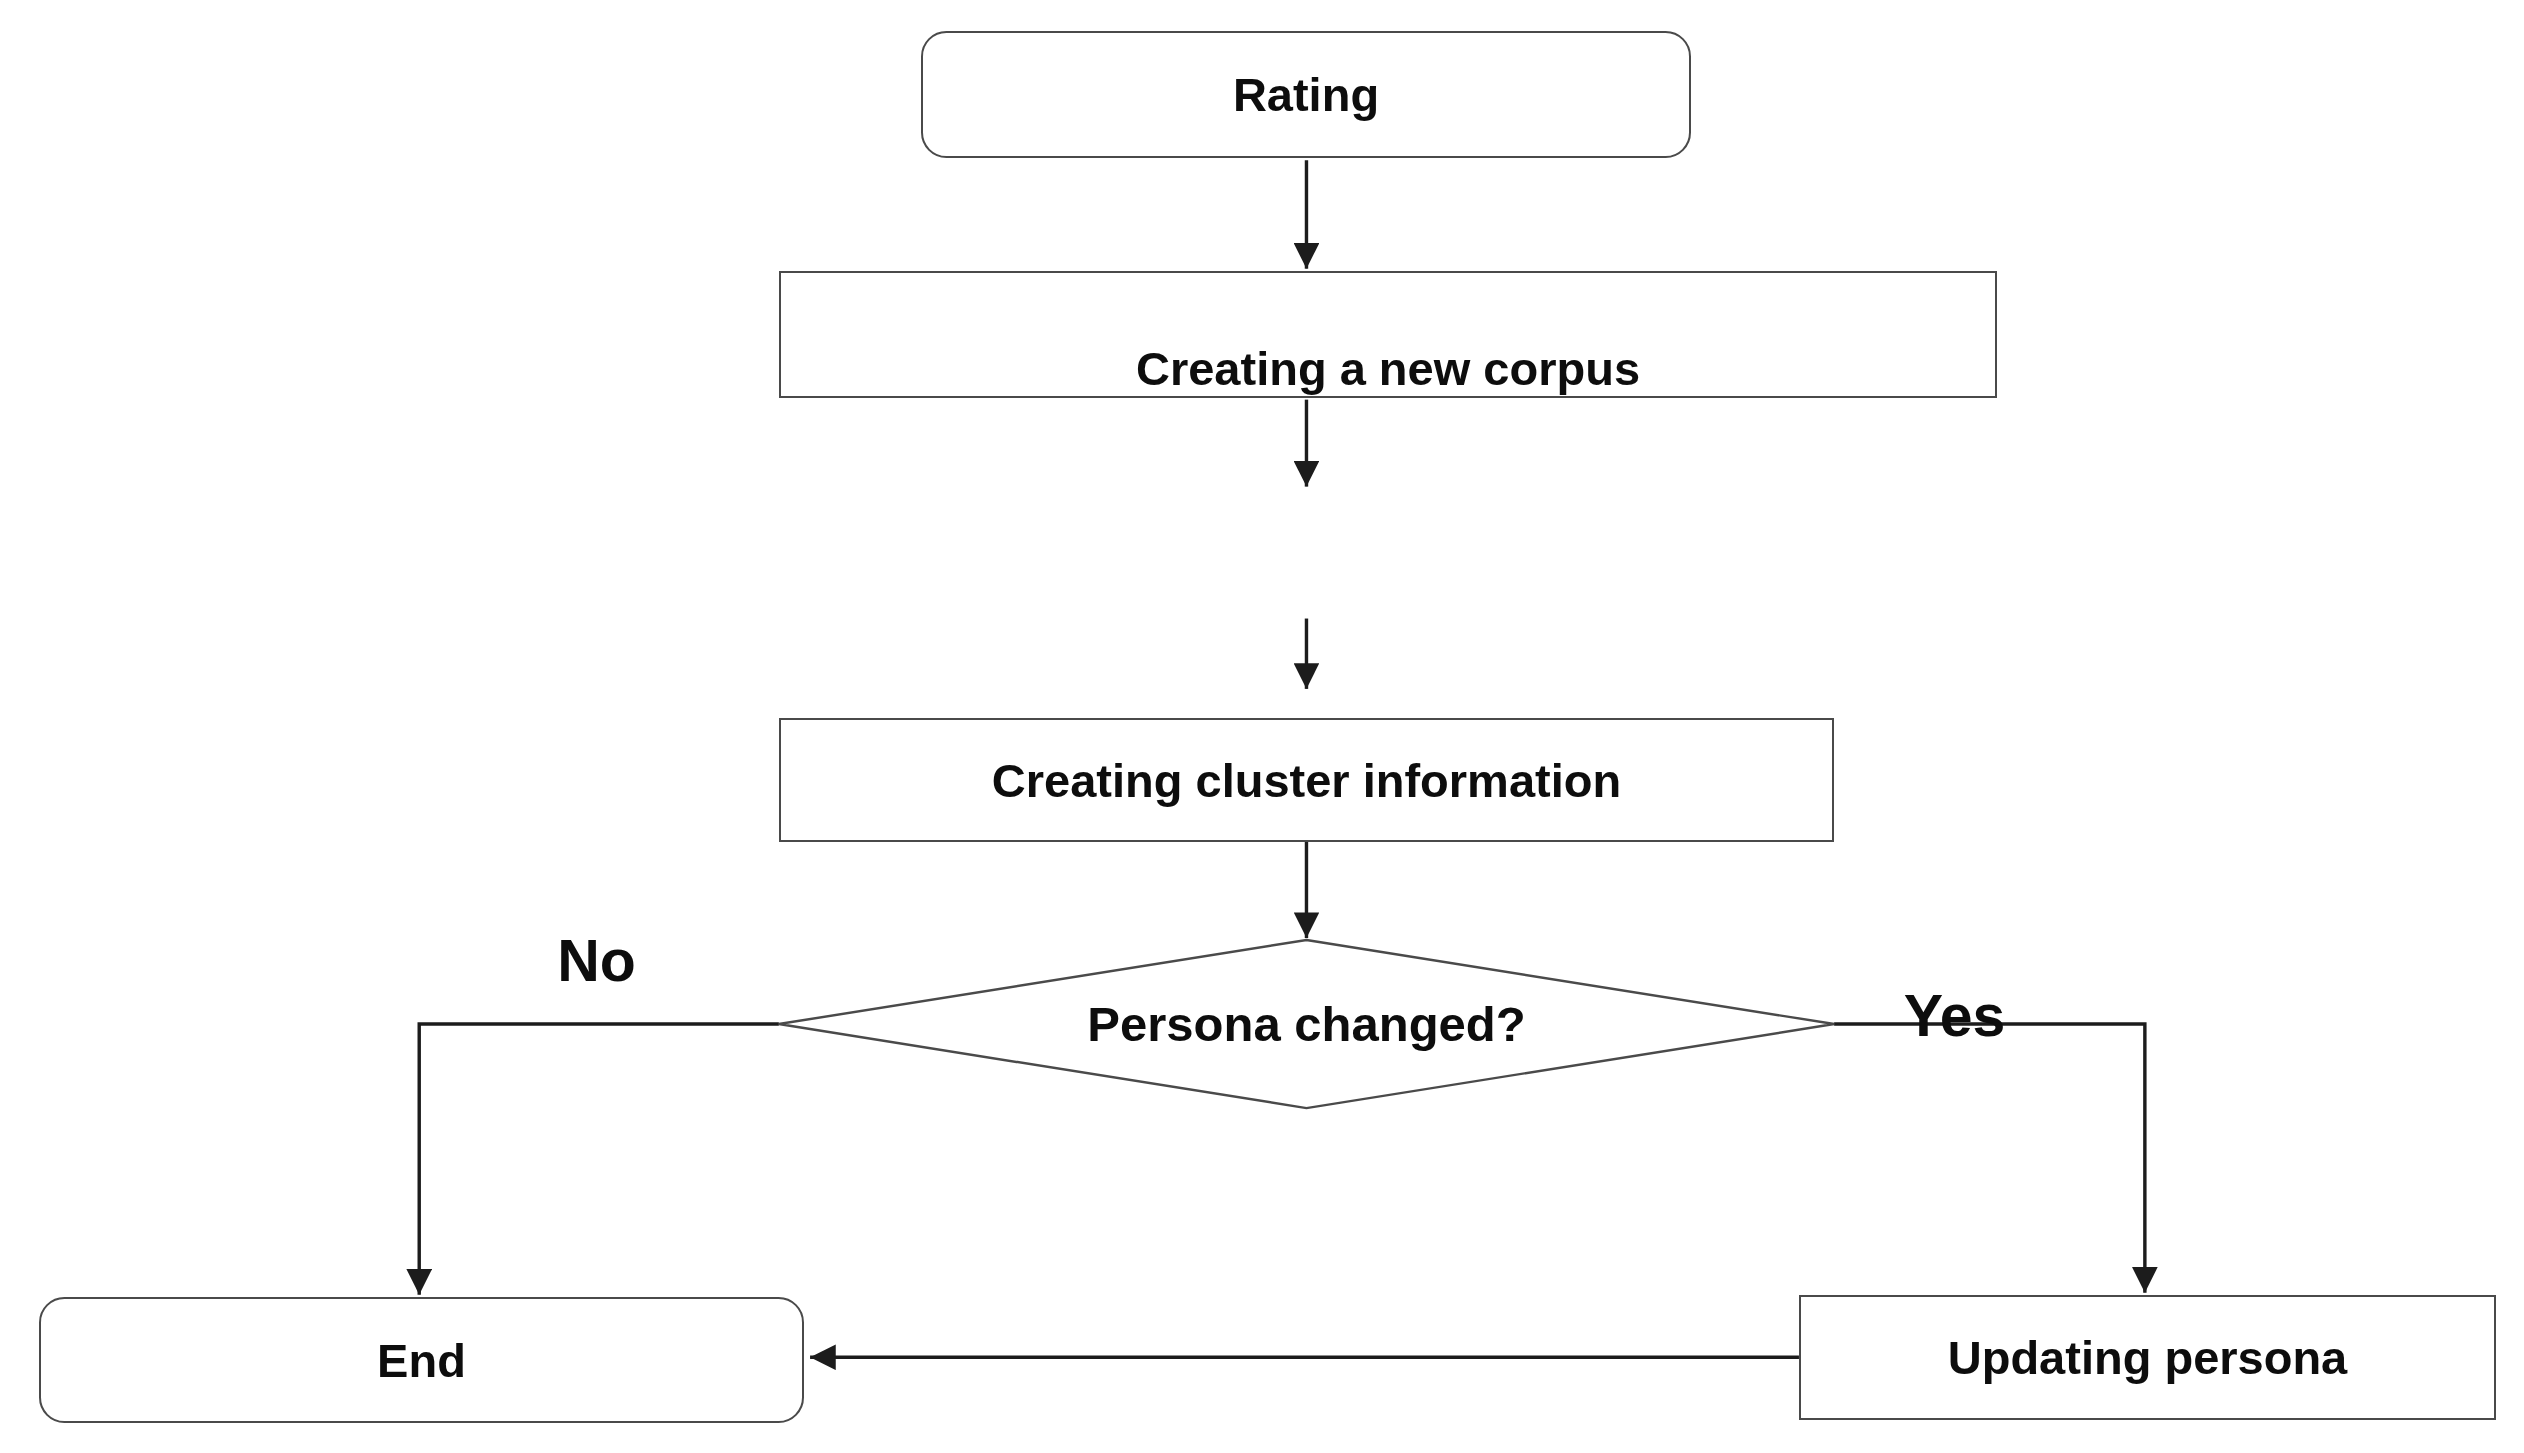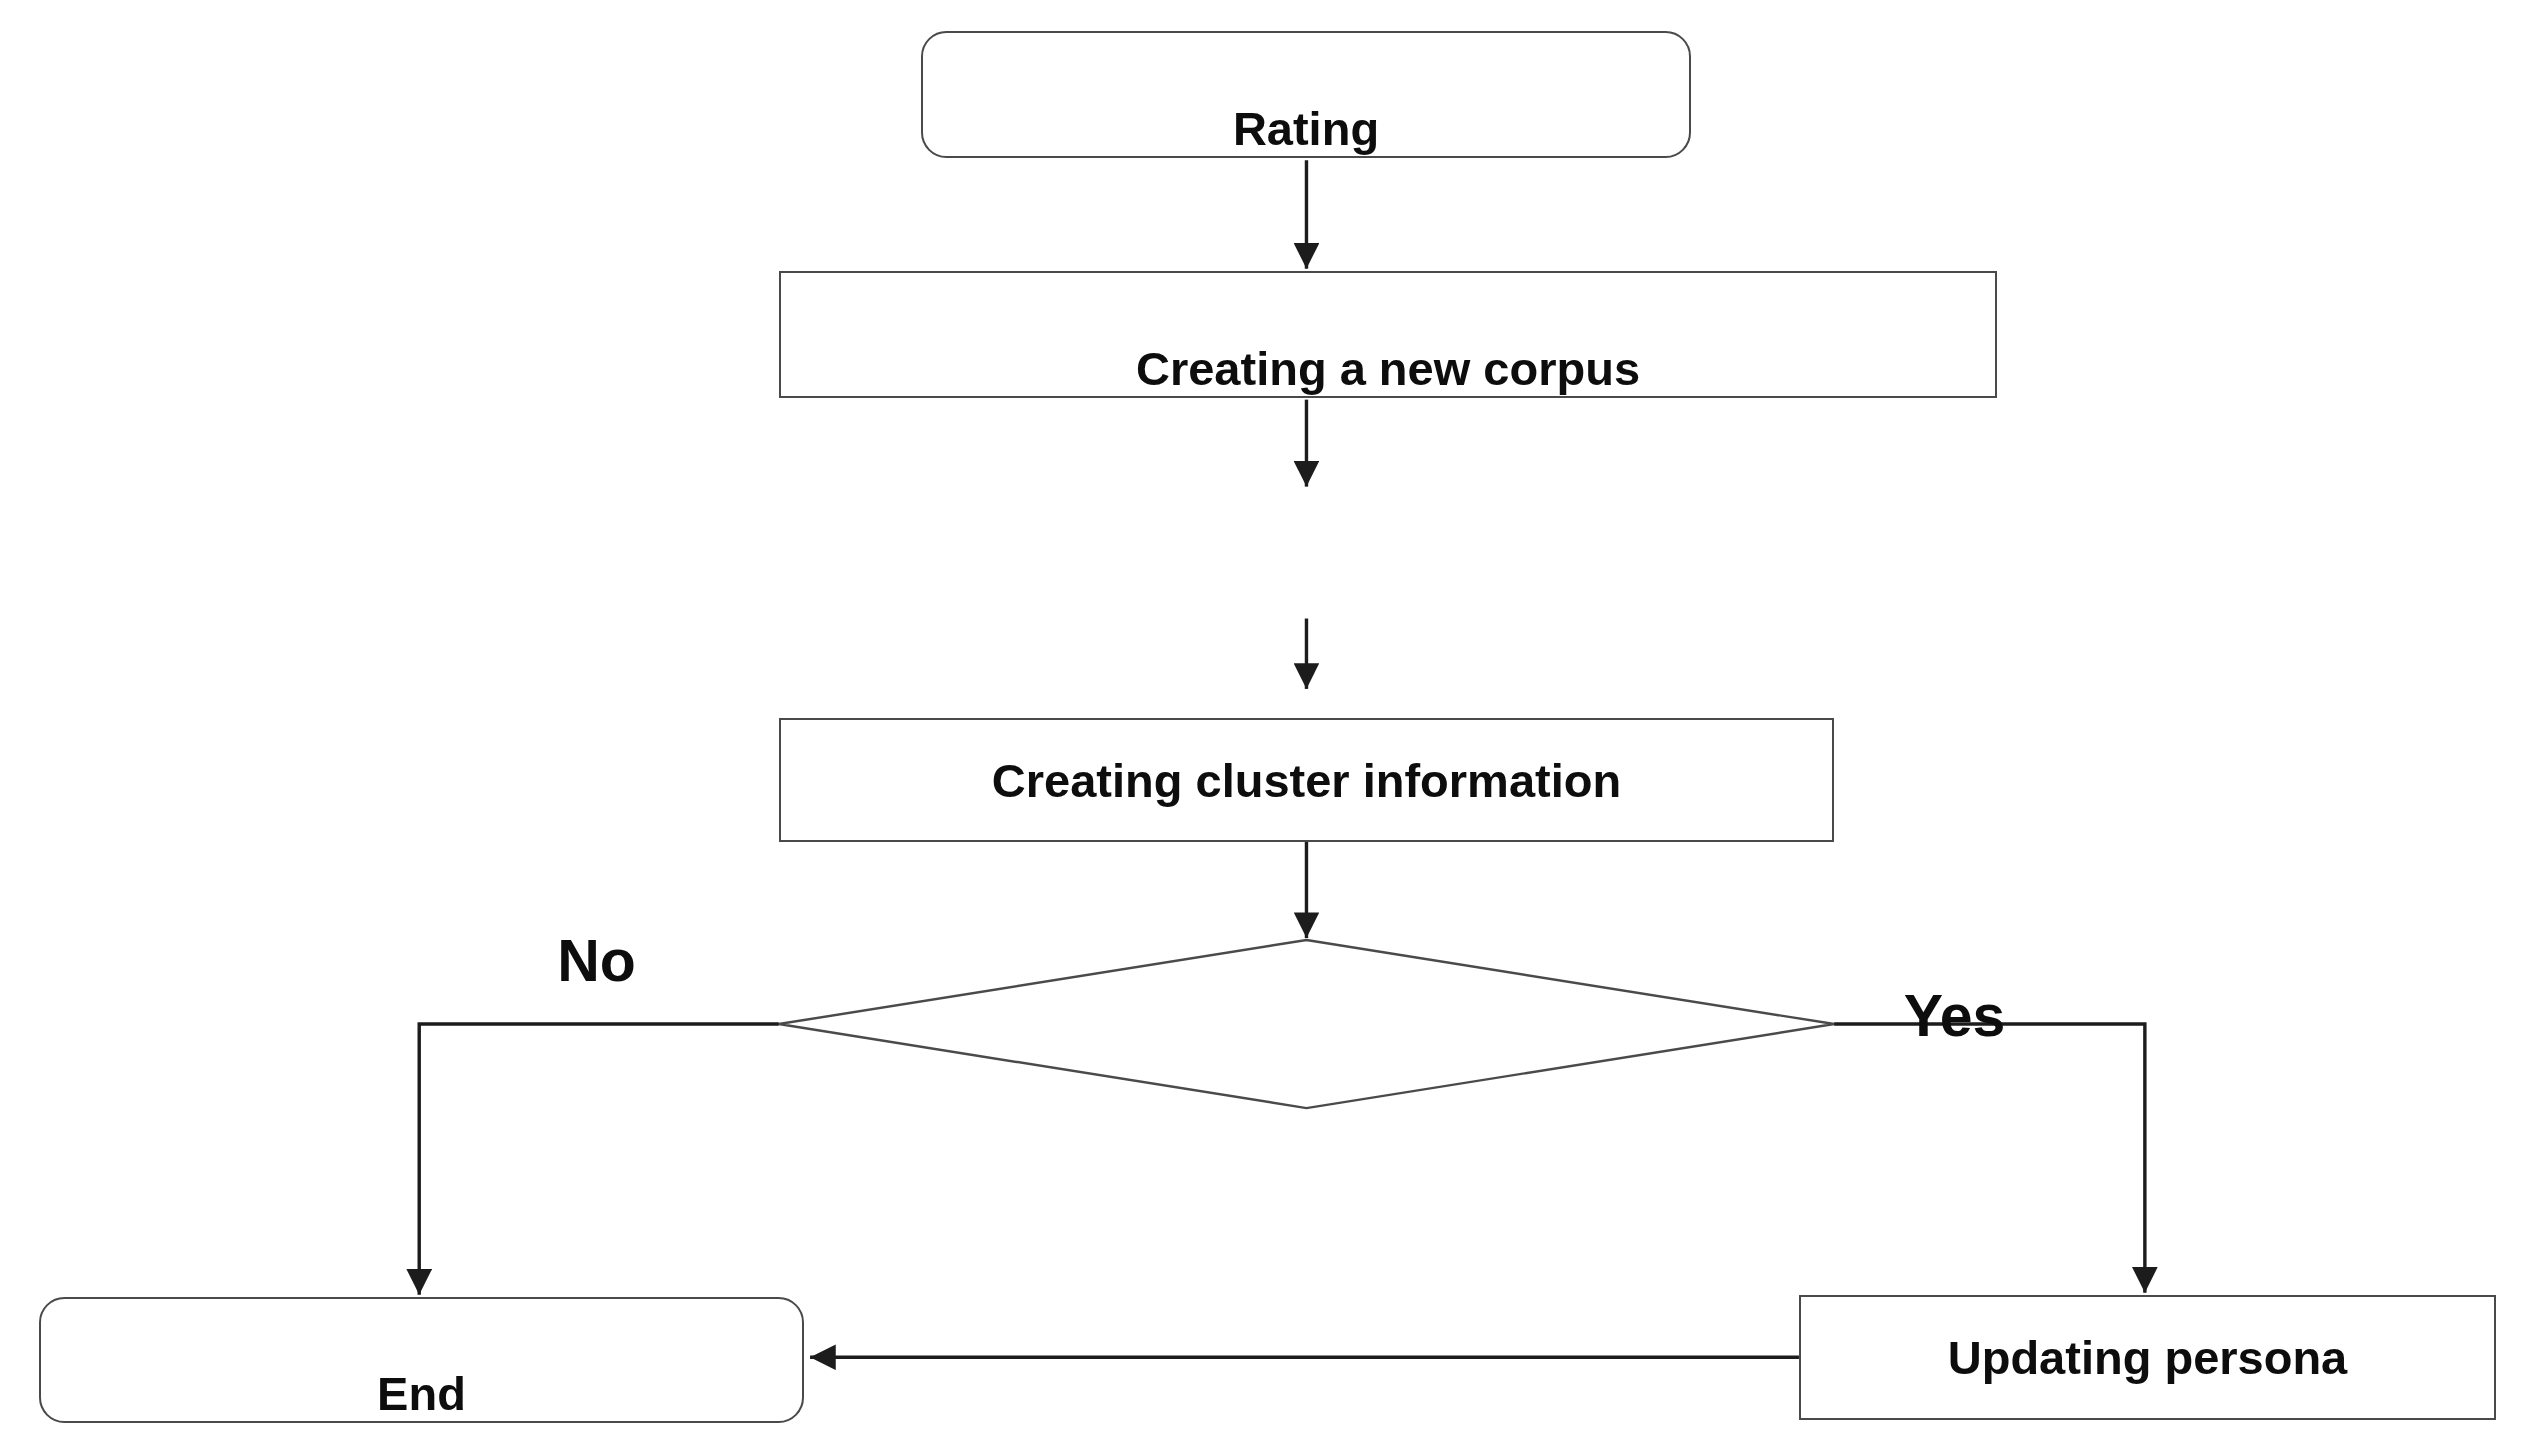--- a/index.html
+++ b/index.html
@@ -22,21 +22,21 @@
     background: #ffffff;
     border: 2.4px solid #4a4a4a;
     display: flex;
     align-items: center;
     justify-content: center;
     font-size: 47px;
     font-weight: bold;
     color: #0d0d0d;
     text-align: center;
   }
-  .node.rounded { border-radius: 25.4px; align-items: flex-end; }
+  .node.rounded { border-radius: 25.4px; }
   .node-rating  { left: 921px;  top: 31px;   width: 770px;  height: 127px; }
   .node-corpus  { left: 779px;  top: 271px;  width: 1218px; height: 127px; align-items: flex-end; }
   .node-topic   { left: 779px;  top: 489px;  width: 1055px; height: 128px; }
   .node-cluster { left: 779px;  top: 718px;  width: 1055px; height: 124px; }
   .node-end     { left: 39px;   top: 1297px; width: 765px;  height: 126px; }
   .node-update  { left: 1799px; top: 1295px; width: 697px;  height: 125px; }
   .diamond-label {
     position: absolute;
     left: 779px; top: 940px;
     width: 1055px; height: 168px;
@@ -96,20 +96,23 @@
 
   <div class="node node-corpus">
     <span>Creating a new corpus</span>
   </div>
 
 
   <div class="node node-cluster">
     <span>Creating cluster information</span>
   </div>
 
+  <div class="diamond-label">
+    <span>Persona changed?</span>
+  </div>
 
   <div class="edge-label edge-label-no">
     <span>No</span>
   </div>
 
   <div class="edge-label edge-label-yes">
     <span>Yes</span>
   </div>
 
   <div class="node rounded node-end">

